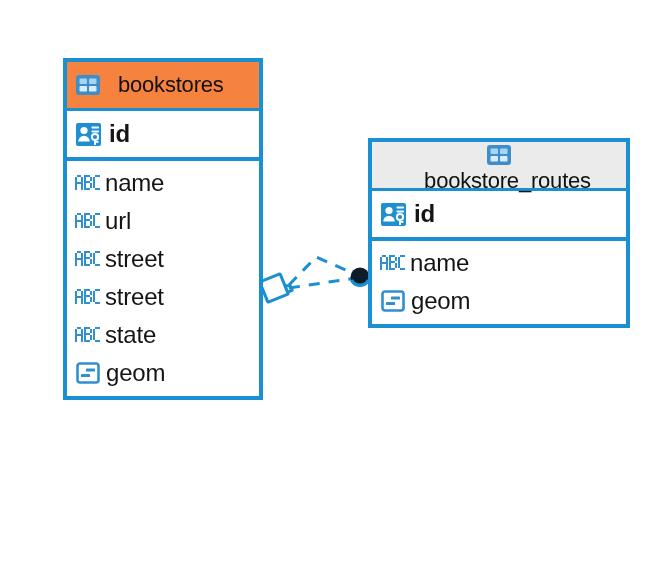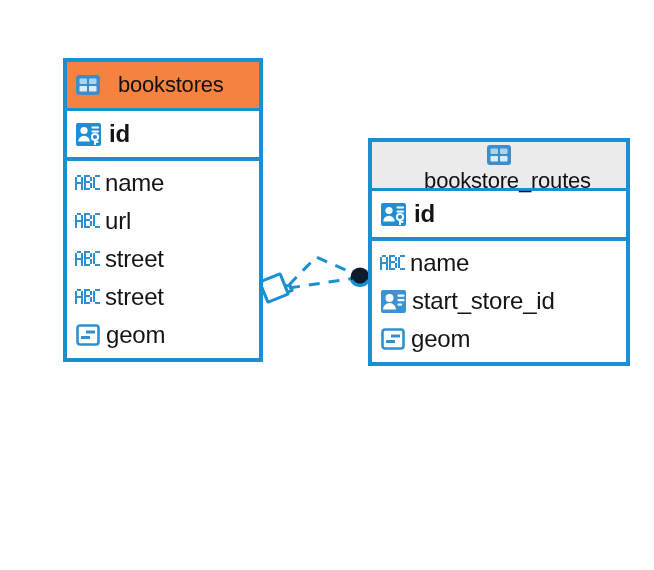--- a/index.html
+++ b/index.html
@@ -205,20 +205,42 @@
                 <rect x="18" y="2" width="2" height="11"></rect>
                 <rect x="20" y="0" width="5" height="2"></rect>
                 <rect x="20" y="13" width="5" height="2"></rect>
               </g>
             </svg>
           </span>
           <span class="col-name">street</span>
         </div>
         <div class="col-row">
           <span class="icon">
+            <svg width="25" height="17" viewBox="0 0 25 17">
+              <g fill="#2f8fd0">
+                <rect x="0" y="2" width="2" height="13"></rect>
+                <rect x="6" y="2" width="2" height="13"></rect>
+                <rect x="2" y="0" width="4" height="2"></rect>
+                <rect x="2" y="7" width="4" height="2"></rect>
+                <rect x="9" y="0" width="2" height="15"></rect>
+                <rect x="11" y="0" width="4" height="2"></rect>
+                <rect x="15" y="2" width="2" height="4"></rect>
+                <rect x="11" y="6" width="4" height="2"></rect>
+                <rect x="15" y="8" width="2" height="5"></rect>
+                <rect x="11" y="13" width="4" height="2"></rect>
+                <rect x="18" y="2" width="2" height="11"></rect>
+                <rect x="20" y="0" width="5" height="2"></rect>
+                <rect x="20" y="13" width="5" height="2"></rect>
+              </g>
+            </svg>
+          </span>
+          <span class="col-name">state</span>
+        </div>
+        <div class="col-row">
+          <span class="icon">
             <svg width="26" height="26" viewBox="0 0 26 26">
               <rect x="2.5" y="3.5" width="21" height="19" rx="2.5" fill="#ffffff" stroke="#2f8fd0" stroke-width="2.6"></rect>
               <rect x="11" y="8.5" width="9" height="3" rx="0.6" fill="#2f8fd0"></rect>
               <rect x="6" y="14" width="9" height="3" rx="0.6" fill="#2f8fd0"></rect>
             </svg>
           </span>
           <span class="col-name">geom</span>
         </div>
       </div>
   </div>
@@ -273,33 +295,20 @@
                 <rect x="18" y="2" width="2" height="11"></rect>
                 <rect x="20" y="0" width="5" height="2"></rect>
                 <rect x="20" y="13" width="5" height="2"></rect>
               </g>
             </svg>
           </span>
           <span class="col-name">name</span>
         </div>
         <div class="col-row">
           <span class="icon">
-            <svg width="27" height="27" viewBox="0 0 27 27">
-              <rect x="1" y="2" width="25" height="23" rx="2" fill="#3f92d2"></rect>
-              <circle cx="9.5" cy="10" r="4" fill="#ffffff"></circle>
-              <path d="M 3 21.5 a 6.5 6.5 0 0 1 13 0 z" fill="#ffffff"></path>
-              <rect x="17.5" y="6.5" width="7" height="2.2" rx="0.8" fill="#ffffff"></rect>
-              <rect x="17.5" y="11" width="7" height="2.2" rx="0.8" fill="#ffffff"></rect>
-              <rect x="17.5" y="15.5" width="4.5" height="2.2" rx="0.8" fill="#ffffff"></rect>
-            </svg>
-          </span>
-          <span class="col-name">start_store_id</span>
-        </div>
-        <div class="col-row">
-          <span class="icon">
             <svg width="26" height="26" viewBox="0 0 26 26">
               <rect x="2.5" y="3.5" width="21" height="19" rx="2.5" fill="#ffffff" stroke="#2f8fd0" stroke-width="2.6"></rect>
               <rect x="11" y="8.5" width="9" height="3" rx="0.6" fill="#2f8fd0"></rect>
               <rect x="6" y="14" width="9" height="3" rx="0.6" fill="#2f8fd0"></rect>
             </svg>
           </span>
           <span class="col-name">geom</span>
         </div>
       </div>
   </div>

